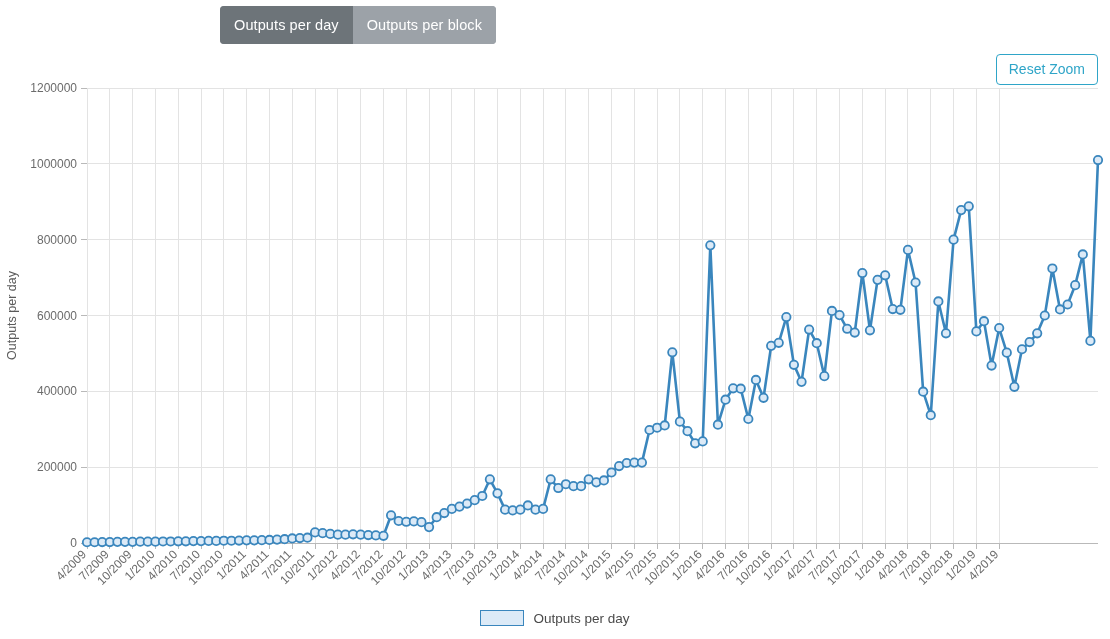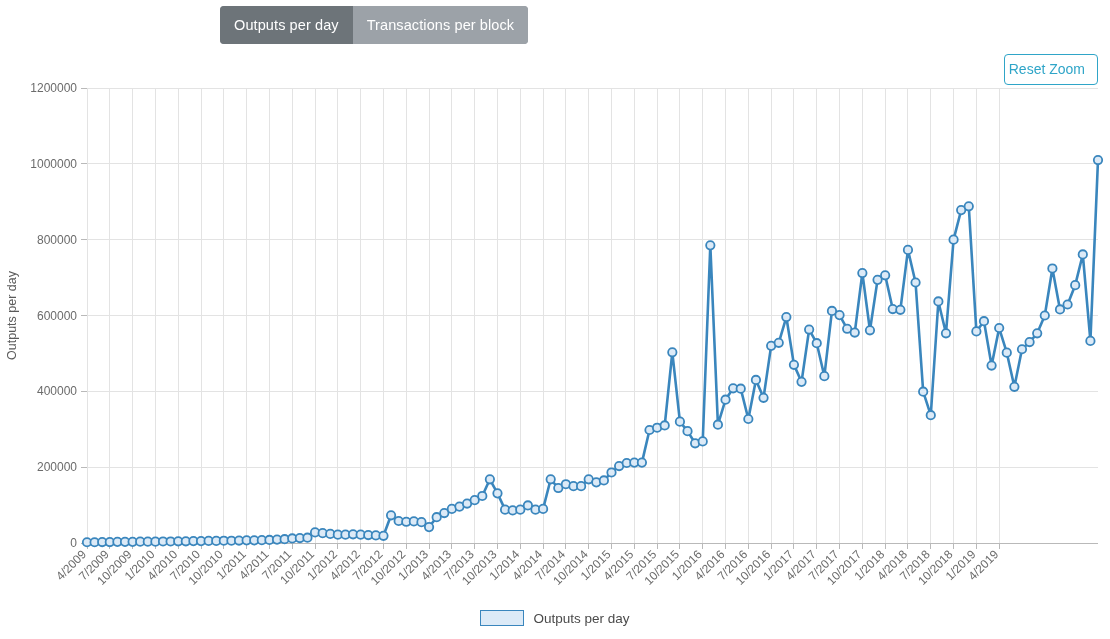--- a/index.html
+++ b/index.html
@@ -41,21 +41,21 @@
   }
   .tab.active {
     background: #6d7479;
   }
 
   
   #reset-zoom {
     position: absolute;
     right: 12px;
     top: 54px;
-    padding: 7px 12px 8px 4px;
+    padding: 7px 12px 8px 12px;
     border: 1px solid #2fa5c8;
     border-radius: 4px;
     background: #ffffff;
     color: #2fa5c8;
     font-size: 14px;
     cursor: pointer;
     line-height: 1;
   }
 
   
@@ -116,21 +116,21 @@
   #legend-label {
     font-size: 13.5px;
     color: #4a4a4a;
   }
 </style>
 </head>
 <body>
 
 <div id="tabbar">
   <div class="tab active">Outputs per day</div>
-  <div class="tab">Transactions per block</div>
+  <div class="tab">Outputs per block</div>
 </div>
 
 <button id="reset-zoom">Reset Zoom</button>
 
 <div id="chart-area">
   <svg id="chart-svg" width="1110" height="639">
     <g id="grid-layer">
         <line x1="87" x2="1098" y1="543" y2="543" class="gridline"></line>
         <line x1="87" x2="1098" y1="467.1666666666667" y2="467.1666666666667" class="gridline"></line>
         <line x1="87" x2="1098" y1="391.33333333333337" y2="391.33333333333337" class="gridline"></line>

